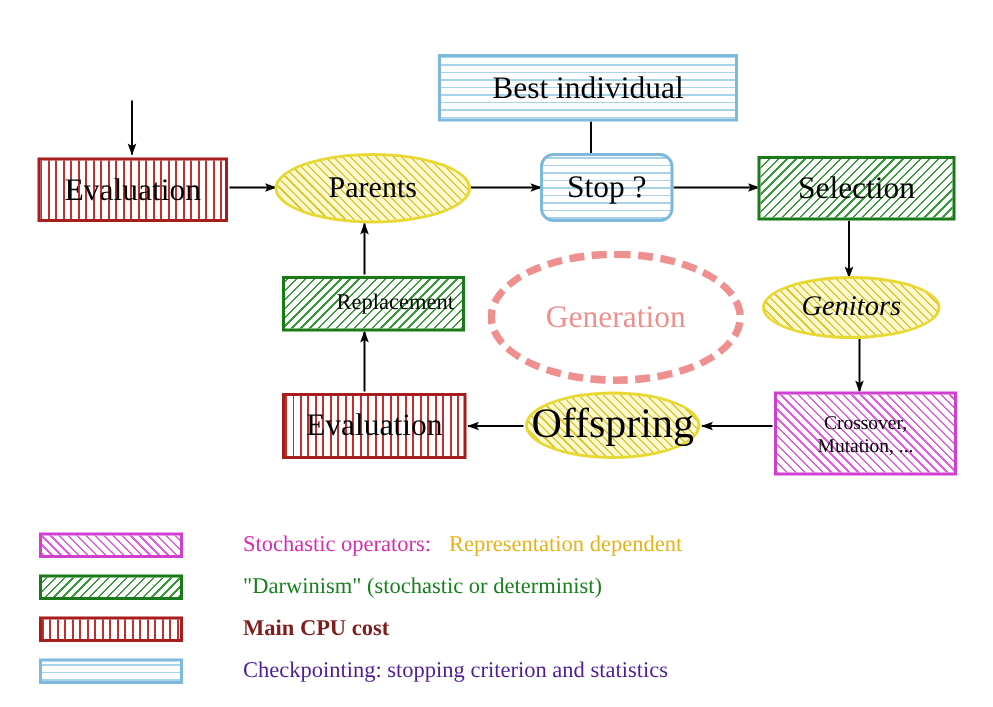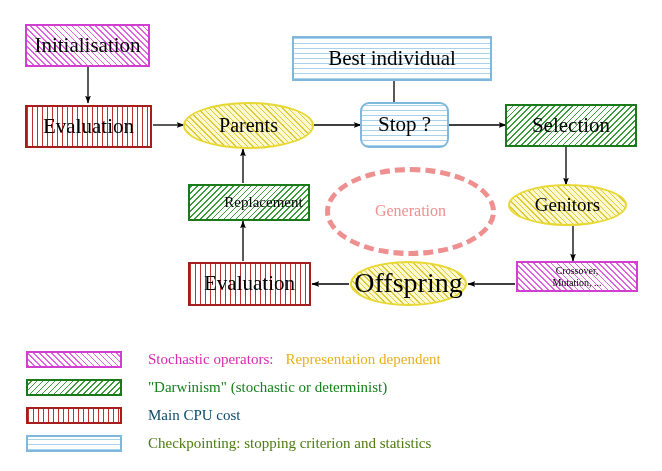--- a/index.html
+++ b/index.html
@@ -99,41 +99,42 @@
     top: 340px;
     width: 662px;
     height: 131px;
     z-index: 6;
   }
   .legend-row {
     position: absolute;
     left: 26px;
     height: 26px;
     display: flex;
-    align-items: center;
+    align-items: flex-end;
+    gap: 14px;
   }
   .swatch {
     width: 96px;
     height: 17px;
     box-sizing: border-box;
     flex: 0 0 auto;
   }
   .legend-text {
     margin-left: 26px;
     font-size: 15px;
     white-space: nowrap;
   }
   .legend-text .part-a { }
   .legend-text .part-b { margin-left: 12px; }
 
   .c-magenta { color: #d92bb0; }
   .c-gold    { color: #e8b11a; }
   .c-green   { color: #17801d; }
-  .c-red     { color: #0c4a6e; }
-  .c-ltblue  { color: #4d7c0f; font-family: Liberation Serif, serif; }
+  .c-red     { color: #7f1d1d; font-weight: bold; }
+  .c-ltblue  { color: #4c1d95; font-family: Liberation Serif, serif; }
 </style>
 </head>
 <body>
 
 <div id="canvas">
 
   <svg id="svg-layer" viewBox="0 0 662 471" xmlns="http://www.w3.org/2000/svg">
     <defs>
       <marker id="arrowhead" markerWidth="9" markerHeight="9" refX="7.4" refY="3.2" orient="auto" markerUnits="userSpaceOnUse">
         <path d="M0,0.3 L8,3.2 L0,6.1 L1.7,3.2 Z" fill="#000000"></path>
@@ -156,23 +157,20 @@
 
     <line x1="515" y1="284" x2="468" y2="284" stroke="#000000" stroke-width="1.3" marker-end="url(#arrowhead)"></line>
 
     <line x1="349" y1="284" x2="312" y2="284" stroke="#000000" stroke-width="1.3" marker-end="url(#arrowhead)"></line>
 
     <line x1="243" y1="261" x2="243" y2="221" stroke="#000000" stroke-width="1.3" marker-end="url(#arrowhead)"></line>
 
     <line x1="243" y1="183" x2="243" y2="149" stroke="#000000" stroke-width="1.3" marker-end="url(#arrowhead)"></line>
   </svg>
 
-  <div class="node hatch-magenta" style="left:25px; top:24px; width:125px; height:43px; font-size:21px;">
-    <span class="lbl">Initialisation</span>
-  </div>
 
   <div class="node hatch-red" style="left:25px; top:105px; width:127px; height:43px; font-size:21px;">
     <span class="lbl">Evaluation</span>
   </div>
 
   <div class="node ellipse-yellow" style="left:183px; top:102px; width:131px; height:47px; font-size:20px;text-align:right;">
     <span class="lbl">Parents</span>
   </div>
 
   <div class="node hatch-blue" style="left:292px; top:36px; width:200px; height:45px; font-size:21px;">
@@ -180,42 +178,42 @@
   </div>
 
   <div class="node hatch-blue rounded" style="left:360px; top:102px; width:89px; height:46px; font-size:21px;">
     <span class="lbl">Stop ?</span>
   </div>
 
   <div class="node hatch-green" style="left:505px; top:104px; width:132px; height:43px; font-size:21px;">
     <span class="lbl">Selection</span>
   </div>
 
-  <div class="node ellipse-yellow" style="left:508px; top:184px; width:119px; height:42px; font-size:19px;">
+  <div class="node ellipse-yellow" style="left:508px; top:184px; width:119px; height:42px; font-size:19px;font-style:italic;">
     <span class="lbl">Genitors</span>
   </div>
 
-  <div class="node hatch-magenta" style="left:516px; top:261px; width:122px; height:31px; font-size:10px; line-height:1.18;">
+  <div class="node hatch-magenta" style="left:516px; top:261px; width:122px; height:56px; font-size:13px; line-height:1.18;">
     <span class="lbl">Crossover,
 Mutation, ...</span>
   </div>
 
   <div class="node ellipse-yellow" style="left:350px; top:261px; width:117px; height:45px; font-size:28px;">
     <span class="lbl">Offspring</span>
   </div>
 
   <div class="node hatch-red" style="left:188px; top:262px; width:123px; height:44px; font-size:21px;">
     <span class="lbl">Evaluation</span>
   </div>
 
   <div class="node hatch-green" style="left:188px; top:184px; width:122px; height:37px; font-size:15px;padding-left:29px;">
     <span class="lbl">Replacement</span>
   </div>
 
-  <div class="node ellipse-dashed" style="left:325px; top:167px; width:171px; height:89px; font-size:16px;">
+  <div class="node ellipse-dashed" style="left:325px; top:167px; width:171px; height:89px; font-size:21px;">
     <span class="lbl">Generation</span>
   </div>
 
   <div id="legend">
 
     <div class="legend-row" style="top:6px;">
       <span class="swatch hatch-magenta"></span>
       <span class="legend-text"><span class="part-a c-magenta">Stochastic operators:</span><span class="part-b c-gold">Representation dependent</span></span>
     </div>
 

